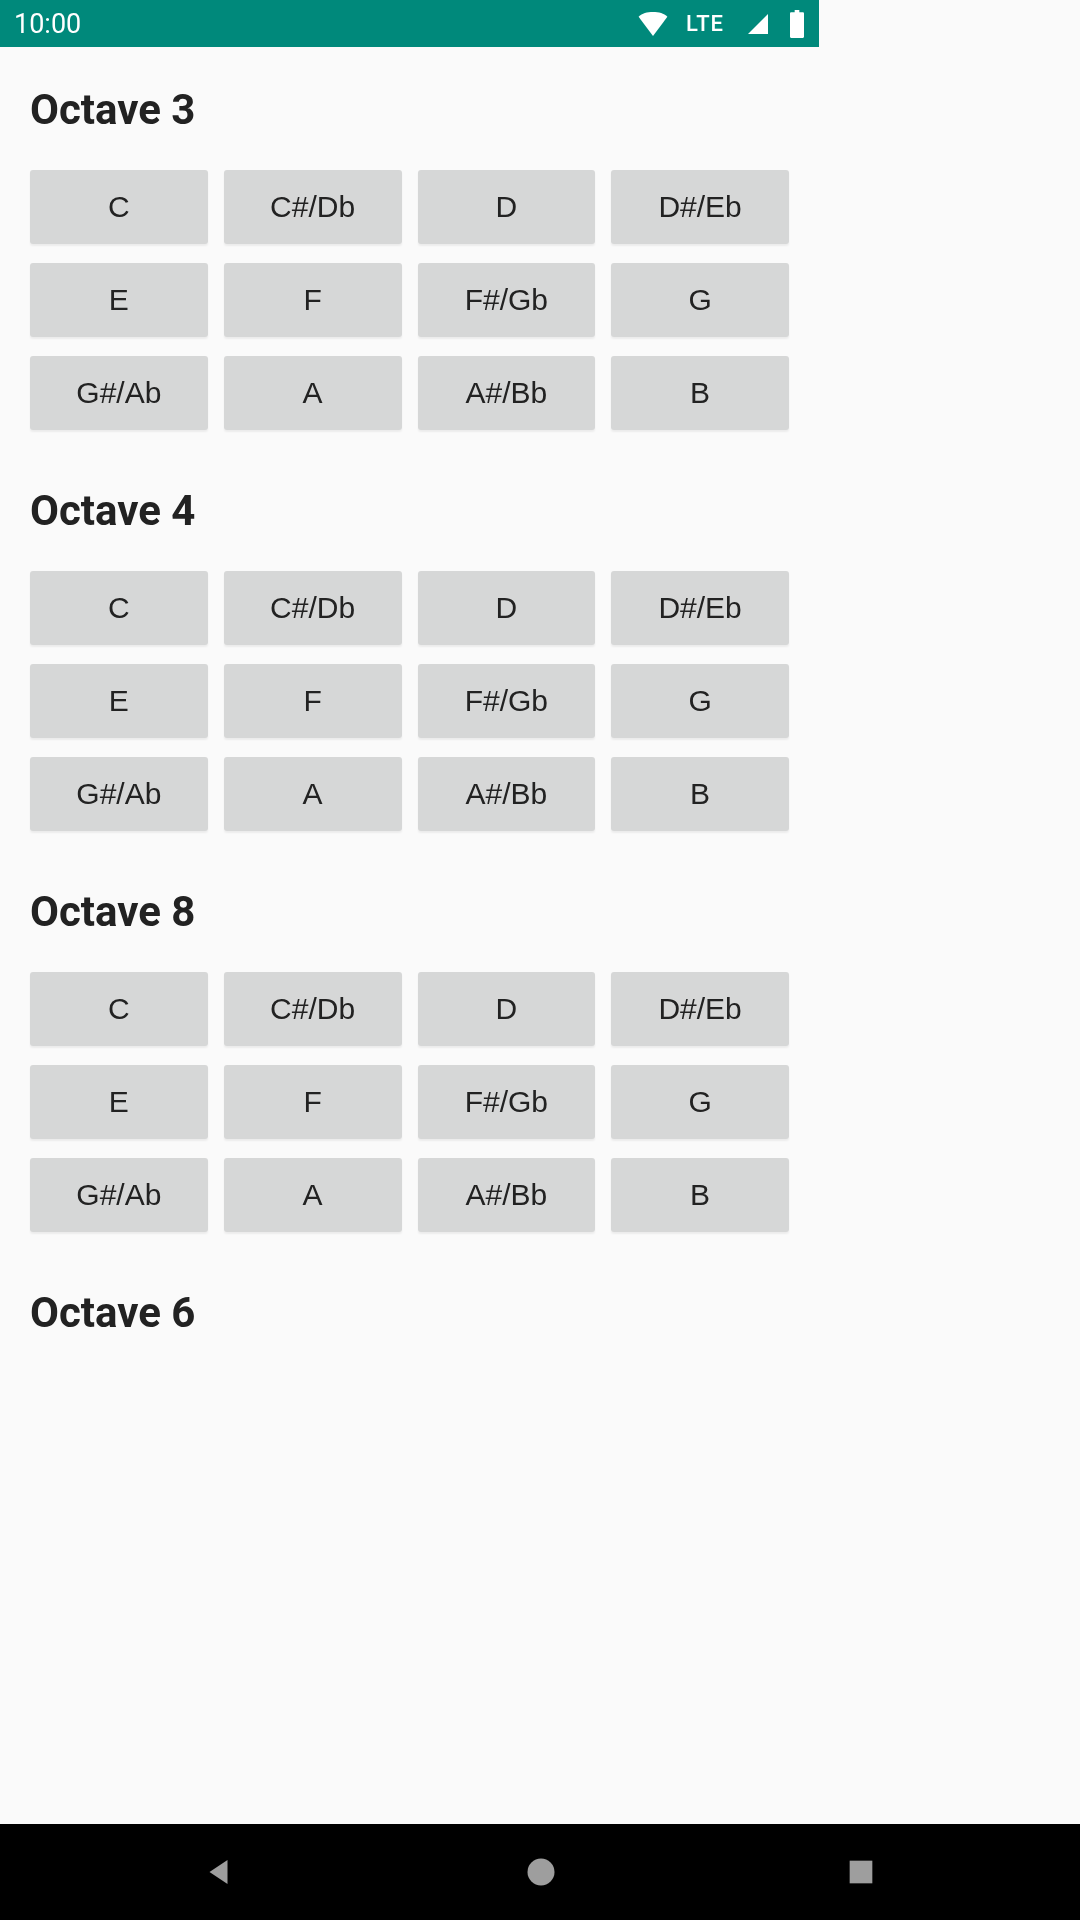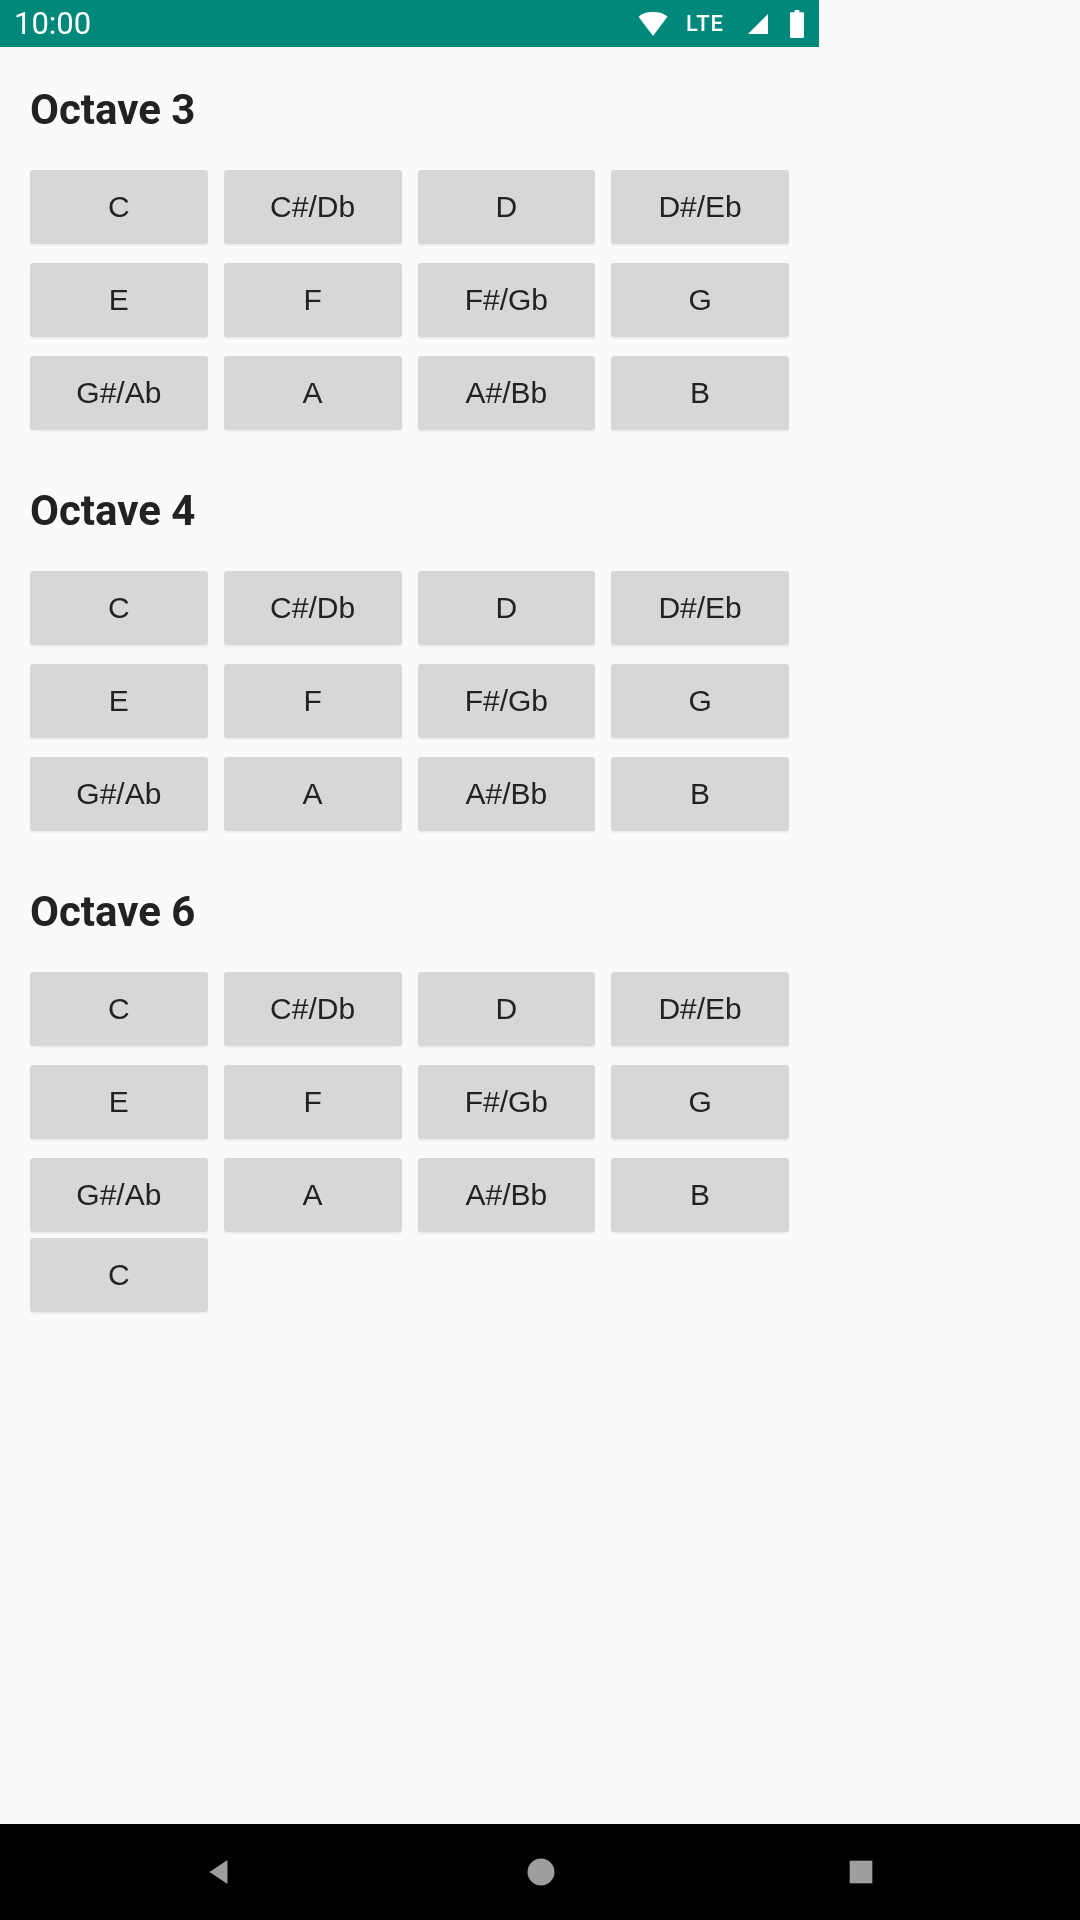--- a/index.html
+++ b/index.html
@@ -12,21 +12,21 @@
     }
     .status-bar {
       height: 47px;
       background: #00897b;
       display: flex;
       align-items: center;
       justify-content: space-between;
       padding: 0 14px;
       color: #fff;
     }
-    .status-time { font-size: 31px; font-weight: 400; text-align: center; }
+    .status-time { font-size: 27px; font-weight: 400; text-align: center; }
     .status-icons { display: flex; align-items: center; gap: 18px; }
     .lte-text { font-size: 22px; font-weight: 500; letter-spacing: 1px; margin-right: 3px; }
     .content {
       padding: 22px 30px 0 30px;
       height: calc(100% - 47px - 96px);
       overflow: hidden;
     }
     .octave-title {
       font-size: 42px;
       font-weight: 700;
@@ -114,36 +114,37 @@
     <button class="note-btn">E</button>
     <button class="note-btn">F</button>
     <button class="note-btn">F#/Gb</button>
     <button class="note-btn">G</button>
     <button class="note-btn">G#/Ab</button>
     <button class="note-btn">A</button>
     <button class="note-btn">A#/Bb</button>
     <button class="note-btn">B</button>
   </div>
 
-  <div class="octave-title">Octave 6</div>
+  <div class="octave-title">Octave 8</div>
   <div class="note-grid">
     <button class="note-btn">C</button>
     <button class="note-btn">C#/Db</button>
     <button class="note-btn">D</button>
     <button class="note-btn">D#/Eb</button>
     <button class="note-btn">E</button>
     <button class="note-btn">F</button>
     <button class="note-btn">F#/Gb</button>
     <button class="note-btn">G</button>
     <button class="note-btn">G#/Ab</button>
     <button class="note-btn">A</button>
     <button class="note-btn">A#/Bb</button>
     <button class="note-btn">B</button>
   </div>
 
+  <div class="octave-title">Octave 6</div>
   <div class="note-grid">
     <button class="note-btn">C</button>
   </div>
 
 </div>
 
 <div class="nav-bar">
   <svg class="nav-icon" width="36" height="36" viewBox="0 0 24 24">
       <path d="M17 4 L17 20 L5 12 Z"></path>
     </svg>

